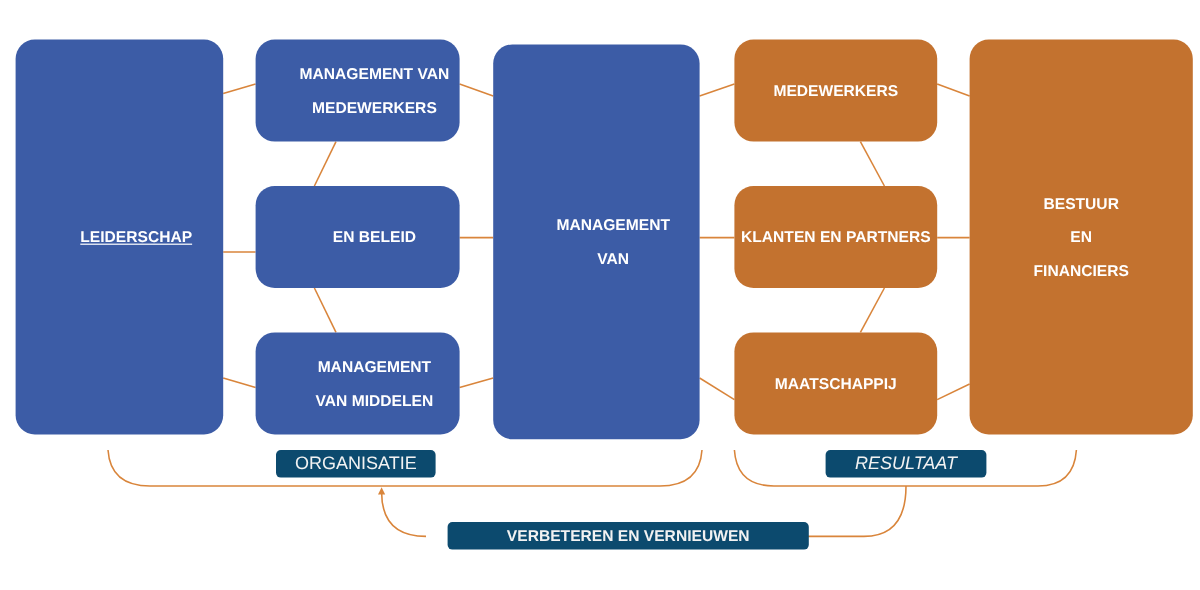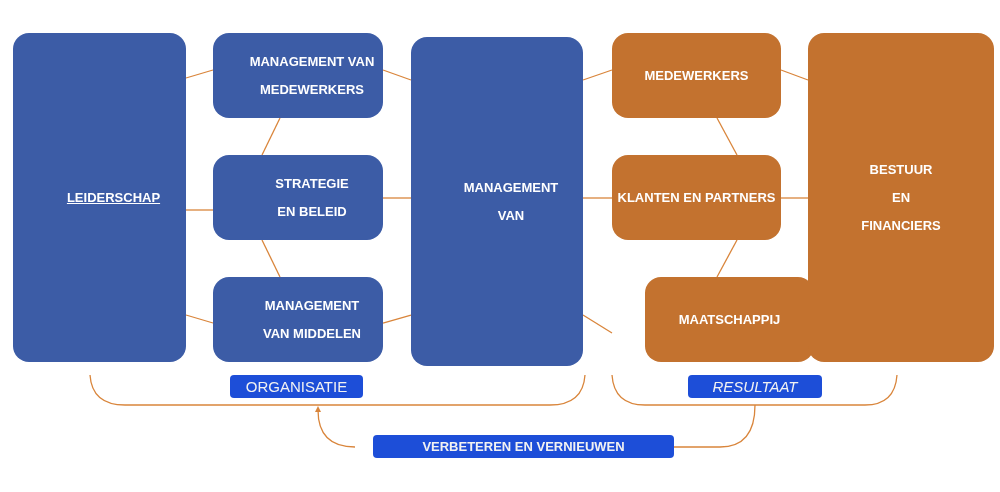--- a/index.html
+++ b/index.html
@@ -6,21 +6,21 @@
     body { width: 1000px; height: 492px; position: relative; overflow: hidden;
            font-family: "Liberation Sans", "DejaVu Sans", sans-serif; }
     .connectors { position: absolute; left: 0; top: 0; width: 1000px; height: 492px; z-index: 1; }
     .box { position: absolute; z-index: 2; display: flex; flex-direction: column;
            align-items: center; justify-content: center; text-align: center;
            color: #ffffff; font-weight: bold; font-size: 13px; line-height: 28px;
            border-radius: 16px; box-sizing: border-box; }
     .blue { background: #3c5ca6; padding-left: 28px; }
     .orange { background: #c3722f; }
     .box span { display: block; white-space: nowrap; }
-    .tag { position: absolute; z-index: 2; background: #1d4ed8; color: #f2f2f2;
+    .tag { position: absolute; z-index: 2; background: #0c4a6e; color: #f2f2f2;
            border-radius: 4px; display: flex; align-items: center; justify-content: center;
            font-size: 15px; }
     .tag.bold { font-weight: bold; font-size: 13px; }
   </style>
 </head>
 <body>
 
 <svg class="connectors" viewBox="0 0 1000 492">
   <g stroke="#d9853b" stroke-width="1.3" fill="none">
 
@@ -62,21 +62,20 @@
 <div class="box blue" style="left:13px; top:33px; width:173px; height:329px;text-decoration:underline;">
   <span>LEIDERSCHAP</span>
 </div>
 
 <div class="box blue" style="left:213px; top:33px; width:170px; height:85px;">
   <span>MANAGEMENT VAN</span>
   <span>MEDEWERKERS</span>
 </div>
 
 <div class="box blue" style="left:213px; top:155px; width:170px; height:85px;">
-  <span>STRATEGIE</span>
   <span>EN BELEID</span>
 </div>
 
 <div class="box blue" style="left:213px; top:277px; width:170px; height:85px;">
   <span>MANAGEMENT</span>
   <span>VAN MIDDELEN</span>
 </div>
 
 <div class="box blue" style="left:411px; top:37px; width:172px; height:329px;">
   <span>MANAGEMENT</span>
@@ -84,21 +83,21 @@
 </div>
 
 <div class="box orange" style="left:612px; top:33px; width:169px; height:85px;">
   <span>MEDEWERKERS</span>
 </div>
 
 <div class="box orange" style="left:612px; top:155px; width:169px; height:85px;">
   <span>KLANTEN EN PARTNERS</span>
 </div>
 
-<div class="box orange" style="left:612px; top:277px; width:169px; height:85px;margin-left:33px;">
+<div class="box orange" style="left:612px; top:277px; width:169px; height:85px;">
   <span>MAATSCHAPPIJ</span>
 </div>
 
 <div class="box orange" style="left:808px; top:33px; width:186px; height:329px;">
   <span>BESTUUR</span>
   <span>EN</span>
   <span>FINANCIERS</span>
 </div>
 
 <div class="tag" style="left:230px; top:375px; width:133px; height:23px;">ORGANISATIE</div>

